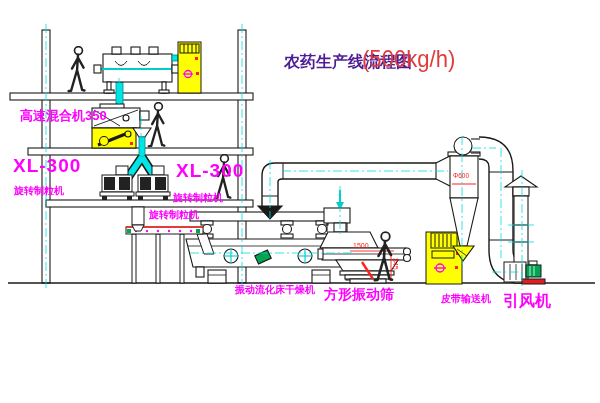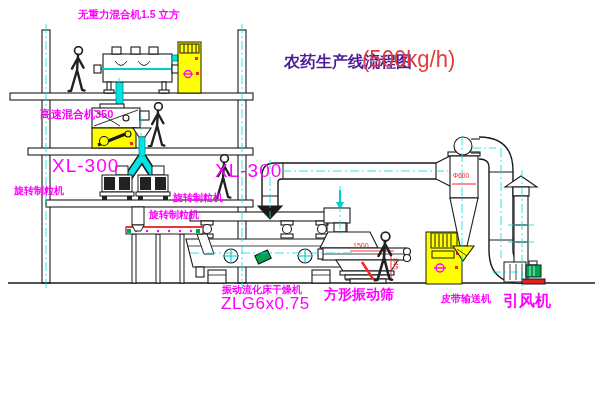--- a/index.html
+++ b/index.html
@@ -2,21 +2,21 @@
 <html><head>
 <meta charset="utf-8">
 <style>
   html,body{margin:0;padding:0;background:#fff;}
   .stage{position:relative;width:600px;height:403px;background:#fff;overflow:hidden;
          font-family:"Liberation Sans",sans-serif;}
   .stage svg{position:absolute;left:0;top:0;}
   .lbl{position:absolute;color:#ff00ff;white-space:nowrap;line-height:1.05;
        font-family:"Liberation Sans",sans-serif;font-weight:bold;}
   .model{font-weight:normal;letter-spacing:.5px;}
-  .big{font-size:19px;font-weight:normal;letter-spacing:1px;margin-left:39px;}
+  .big{font-size:19px;font-weight:bold;letter-spacing:1px;}
   .dim{position:absolute;color:#ff2020;font-size:7px;font-weight:normal;white-space:nowrap;}
   .t-zh{position:absolute;left:284px;top:52px;font-size:16px;font-weight:bold;color:#4c1d95;white-space:nowrap;}
   .t-cap{position:absolute;left:362px;top:45px;font-size:24px;font-weight:normal;color:#e03c3c;
          transform:scaleX(.92);transform-origin:left top;white-space:nowrap;}
 </style>
 </head>
 <body>
 
 <div class="stage">
 
@@ -276,29 +276,27 @@
     <line x1="492" y1="272" x2="520" y2="272"></line>
     <line x1="522" y1="170" x2="522" y2="290"></line>
     <line x1="508" y1="225" x2="536" y2="225"></line>
     <line x1="508" y1="242" x2="536" y2="242"></line>
   </g>
 </svg>
 
   <div class="t-zh">农药生产线流程图</div>
   <div class="t-cap">(500kg/h)</div>
 
-  <div class="lbl" style="left:78px;top:9px;font-size:10.5px">无重力混合机1.5 立方</div>
-  <div class="lbl" style="left:40px;top:109px;font-size:11px">高速混合机350</div>
+  <div class="lbl" style="left:20px;top:109px;font-size:13px">高速混合机350</div>
   <div class="lbl big" style="left:13px;top:156px">XL-300</div>
   <div class="lbl" style="left:14px;top:186px;font-size:10px">旋转制粒机</div>
   <div class="lbl big" style="left:176px;top:161px">XL-300</div>
   <div class="lbl" style="left:173px;top:193px;font-size:10px">旋转制粒机</div>
   <div class="lbl" style="left:149px;top:210px;font-size:10px">旋转制粒机</div>
-  <div class="lbl" style="left:222px;top:285px;font-size:10px">振动流化床干燥机</div>
-  <div class="lbl model" style="left:221px;top:295px;font-size:17px">ZLG6x0.75</div>
+  <div class="lbl" style="left:235px;top:285px;font-size:10px">振动流化床干燥机</div>
   <div class="lbl" style="left:324px;top:287px;font-size:14px">方形振动筛</div>
   <div class="lbl" style="left:441px;top:294px;font-size:10px">皮带输送机</div>
   <div class="lbl" style="left:503px;top:293px;font-size:16px">引风机</div>
 
   <div class="dim" style="left:353px;top:242px">1500</div>
   <div class="dim" style="left:392px;top:258px;writing-mode:vertical-rl">345</div>
   <div class="dim" style="left:453px;top:172px;font-size:6.5px">Φ600</div>
 
 </div>
 

